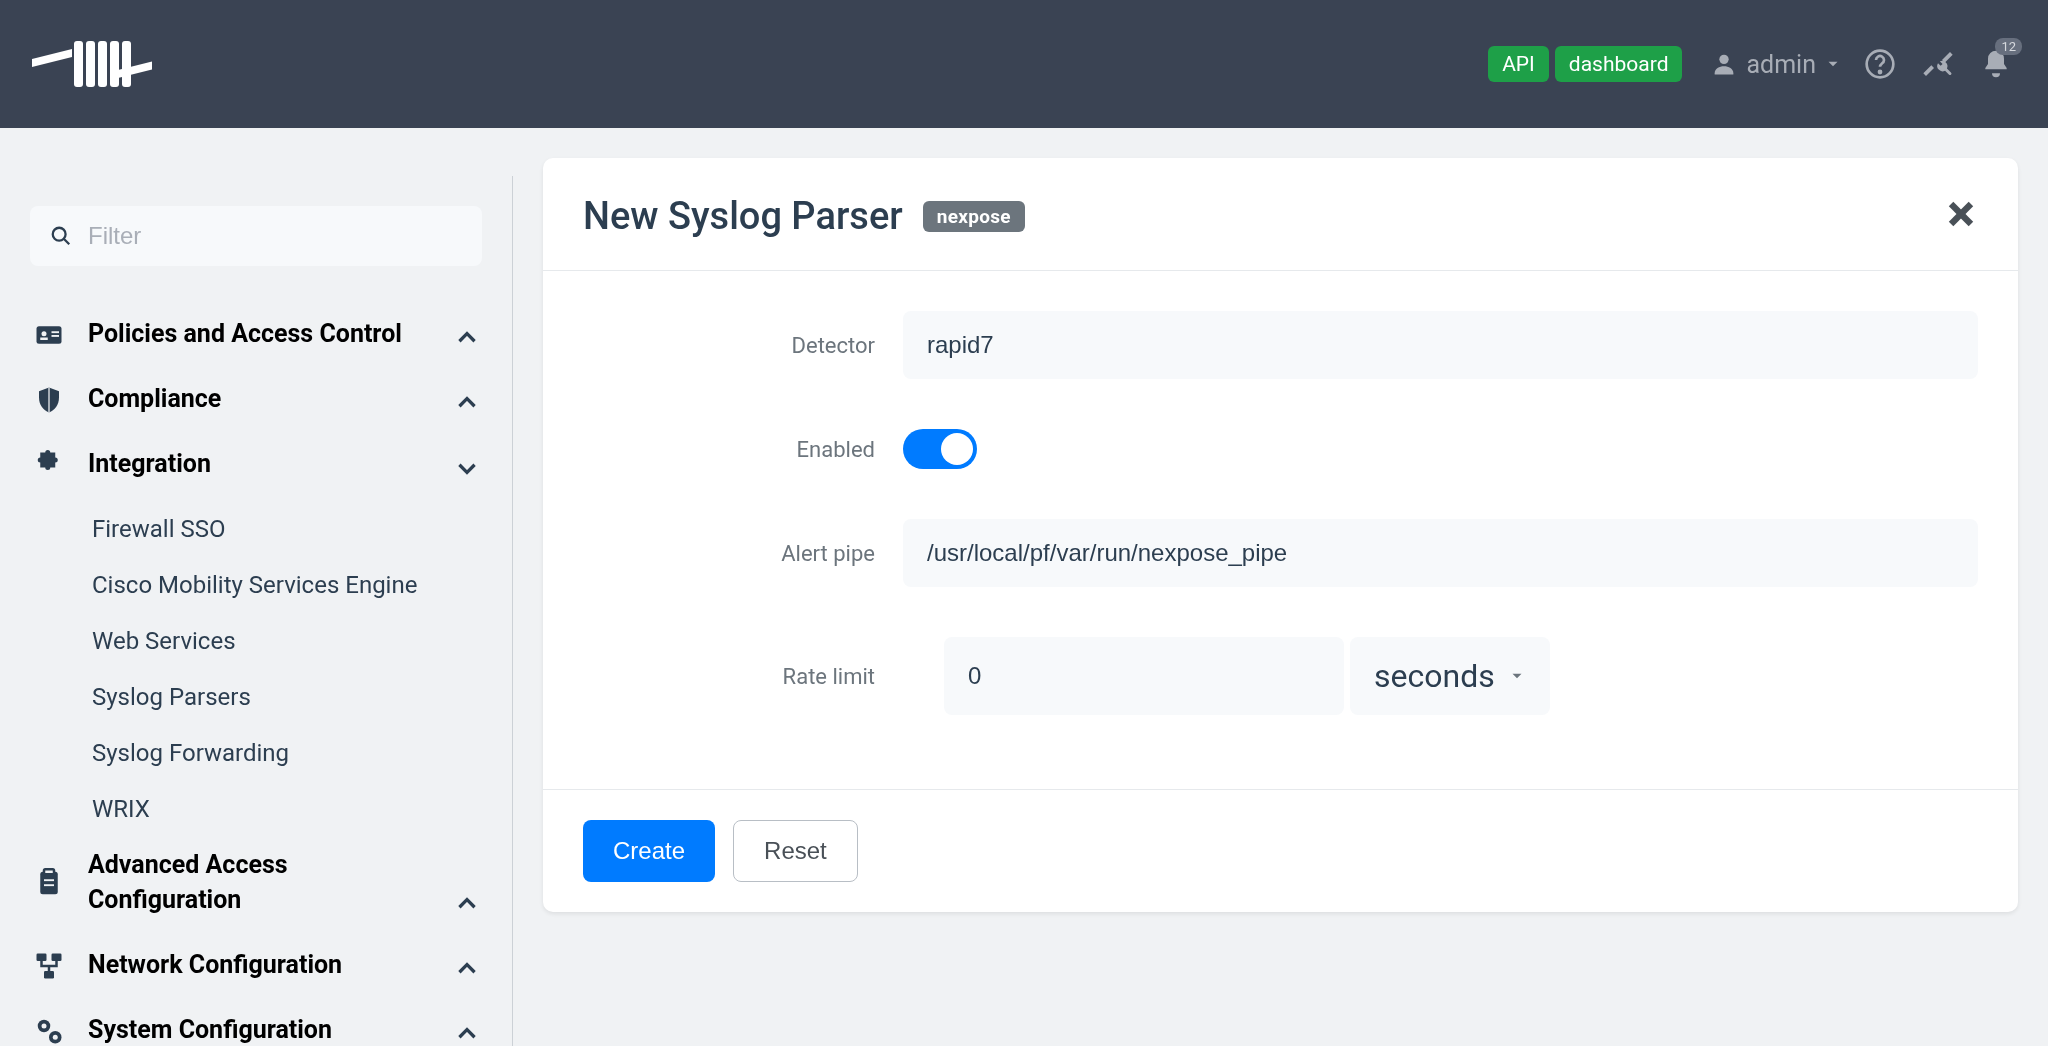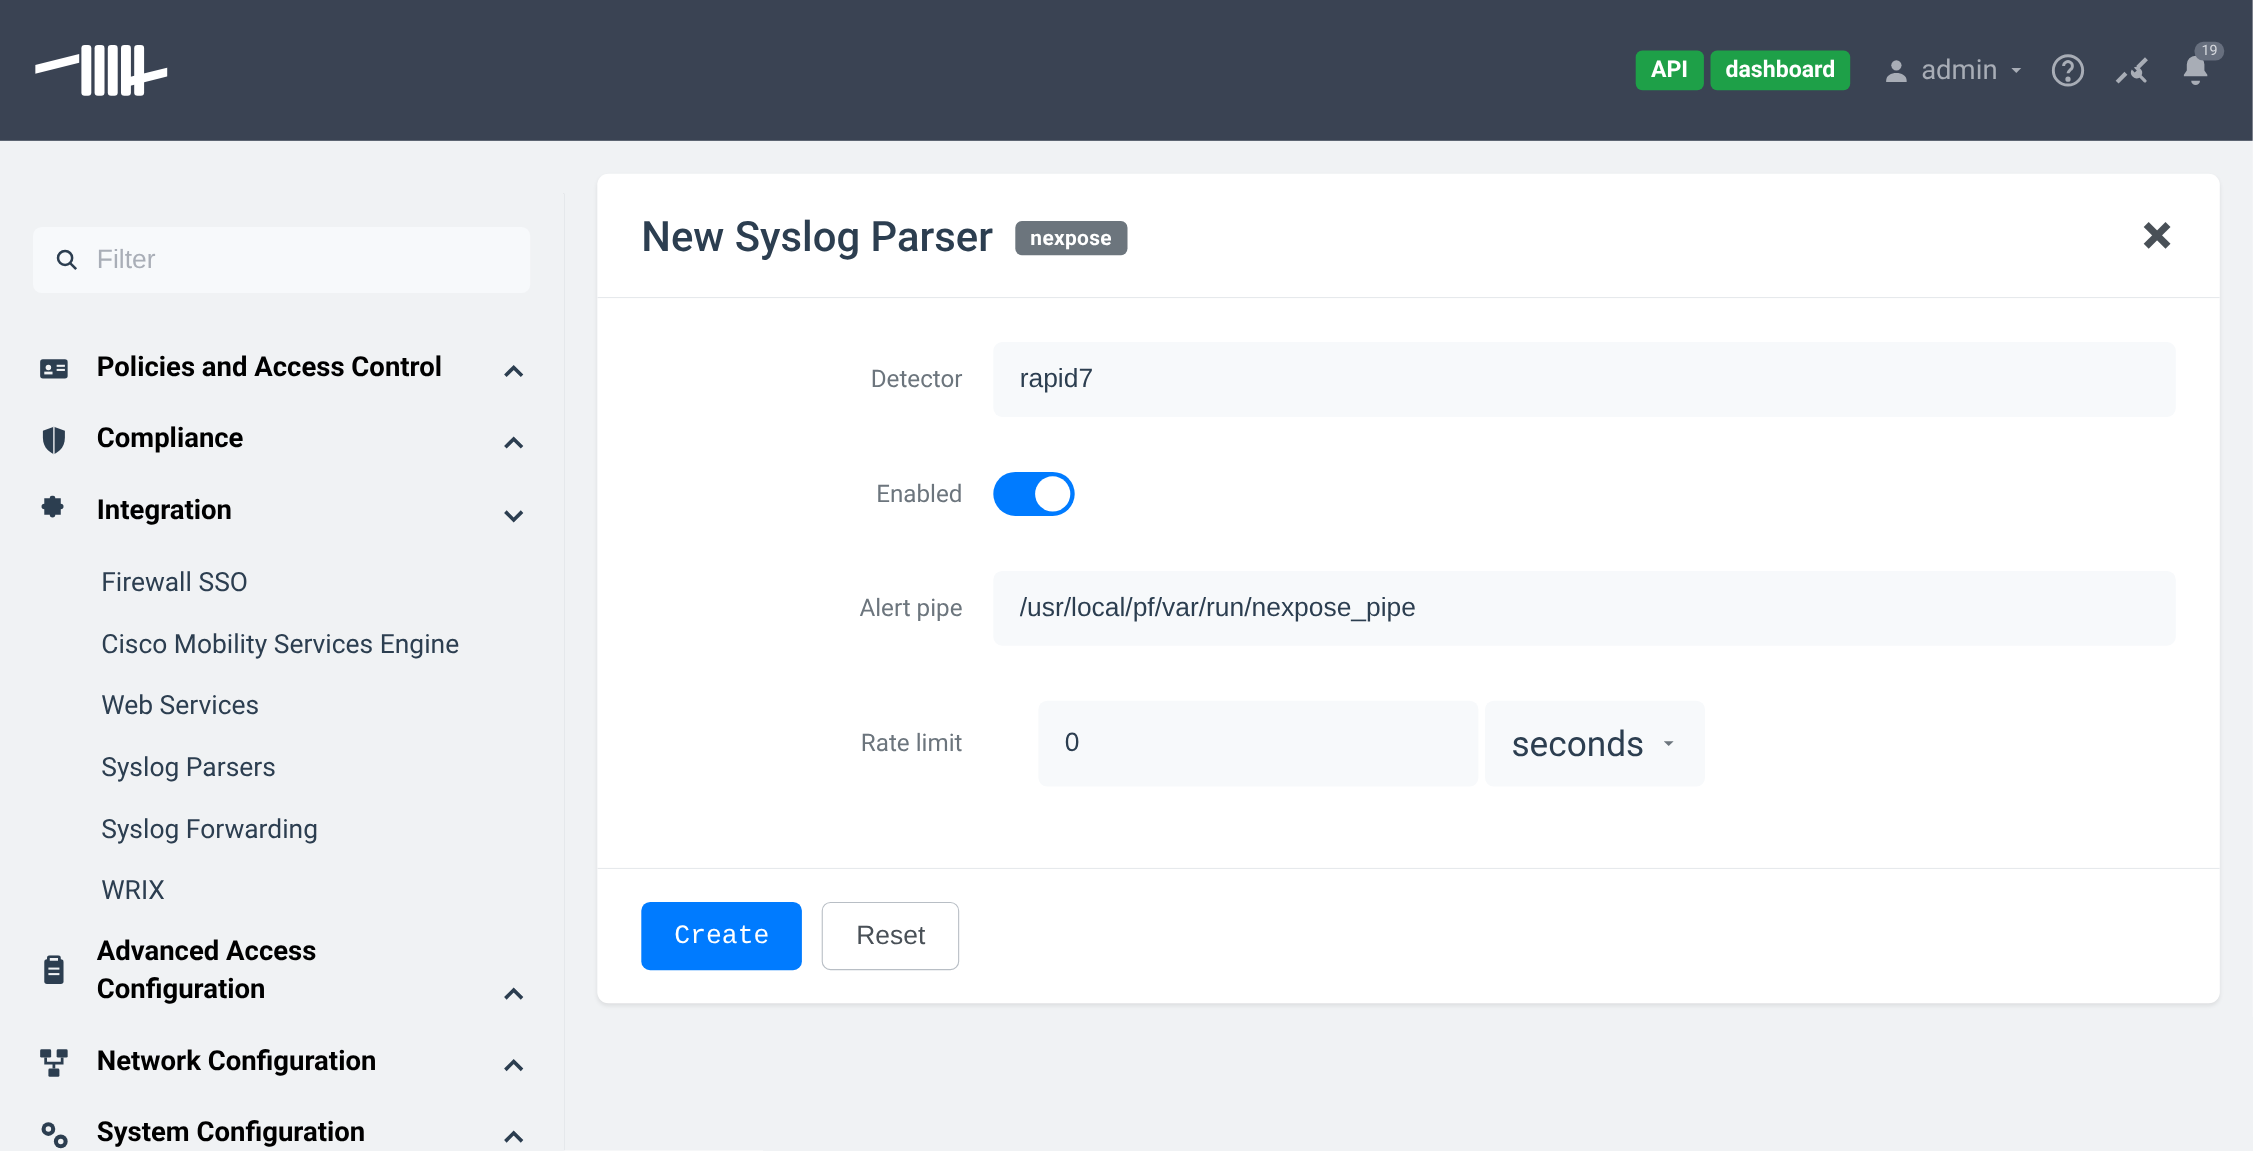--- a/index.html
+++ b/index.html
@@ -36,21 +36,21 @@
   .nav-links a.active { color: #ffffff; font-weight: 600; }
   .nav-right {
     margin-left: auto;
     display: flex;
     align-items: center;
     gap: 18px;
   }
   .badge {
     background: #1ea048;
     color: #fff;
-    font-weight: 700;
+    font-weight: 400;
     border-radius: 6px;
     padding: 6px 14px;
     font-size: 21px;
   }
   .badge-group { display: flex; gap: 6px; }
   .user-menu {
     display: flex;
     align-items: center;
     color: #a8adb6;
     font-size: 25px;
@@ -269,21 +269,21 @@
     display: flex;
     gap: 18px;
   }
   .btn {
     font-size: 24px;
     border-radius: 8px;
     padding: 16px 30px;
     cursor: pointer;
     border: none;
   }
-  .btn-primary { background: #007bff; color: #fff; font-family: Liberation Mono, monospace; }
+  .btn-primary { background: #007bff; color: #fff; }
   .btn-outline {
     background: #fff;
     color: #495057;
     border: 1px solid #b8bec5;
   }
 </style>
 </head>
 <body>
 
 <div class="navbar">
@@ -325,21 +325,21 @@
     <div class="nav-icon-btn">
       <svg viewBox="0 0 24 24" fill="currentColor">
           <path d="M21 3l-6 6 2 2 6-6zM3 21l6-6-2-2-6 6zM14 14l3 3M6 6l3 3"></path>
           <path d="M21.7 18.3l-3-3a4 4 0 0 0-5.3-5.3l2 2-1.4 1.4-2-2A4 4 0 0 0 17.3 17l3 3a1 1 0 0 0 1.4-1.7z"></path>
         </svg>
     </div>
     <div class="nav-icon-btn">
       <svg viewBox="0 0 24 24" fill="currentColor">
           <path d="M12 2a6 6 0 0 0-6 6v4l-2 3v1h16v-1l-2-3V8a6 6 0 0 0-6-6zm0 20a3 3 0 0 0 3-3H9a3 3 0 0 0 3 3z"></path>
         </svg>
-      <span class="notif-count">19</span>
+      <span class="notif-count">12</span>
     </div>
   </div>
 </div>
 
 <div class="wrap">
 
   <aside class="sidebar">
     <div class="filter-box">
       <svg viewBox="0 0 24 24" fill="none" stroke="currentColor" stroke-width="2.5">
           <circle cx="10" cy="10" r="7"></circle>

